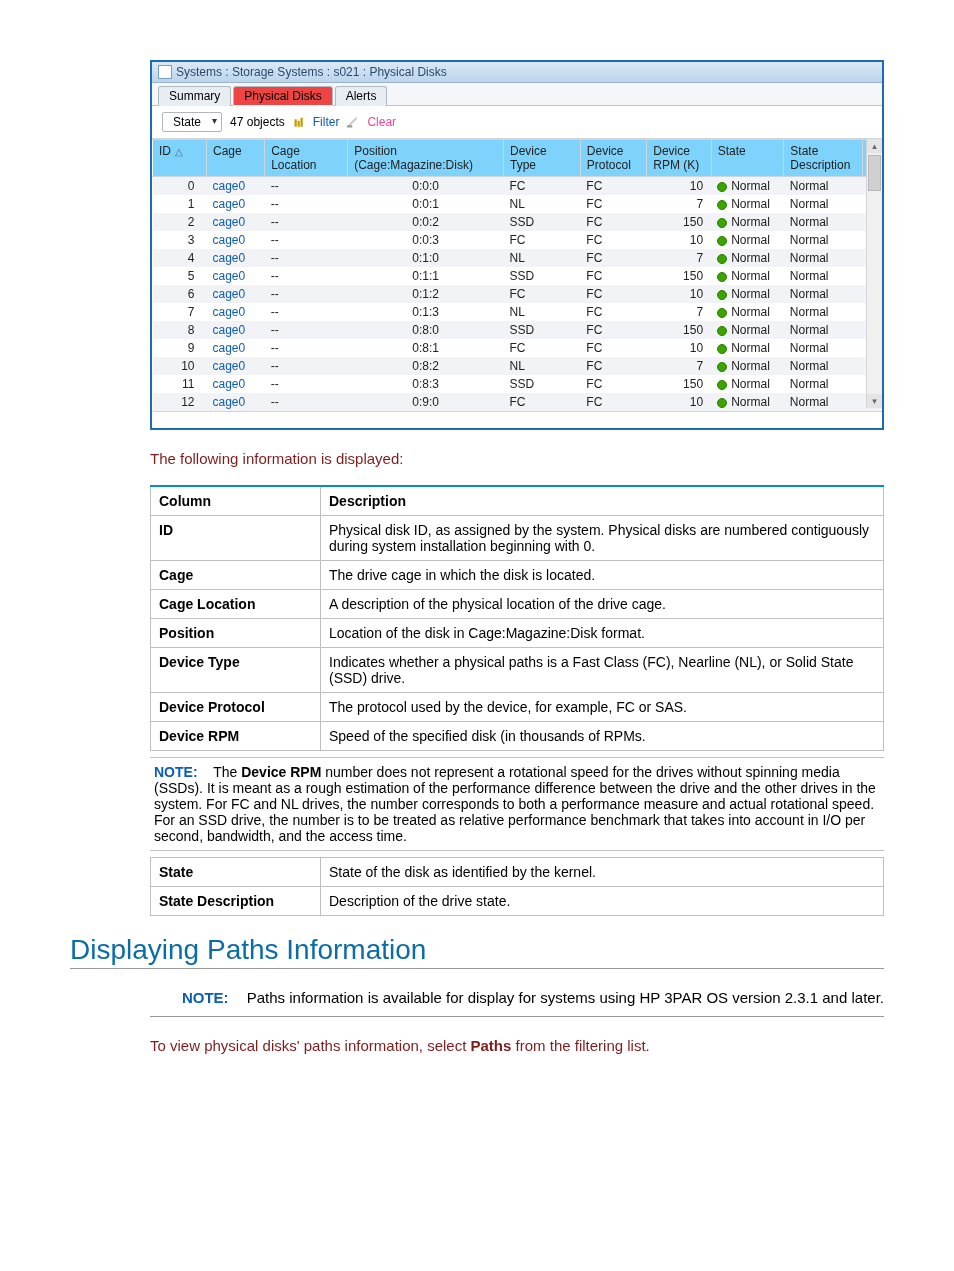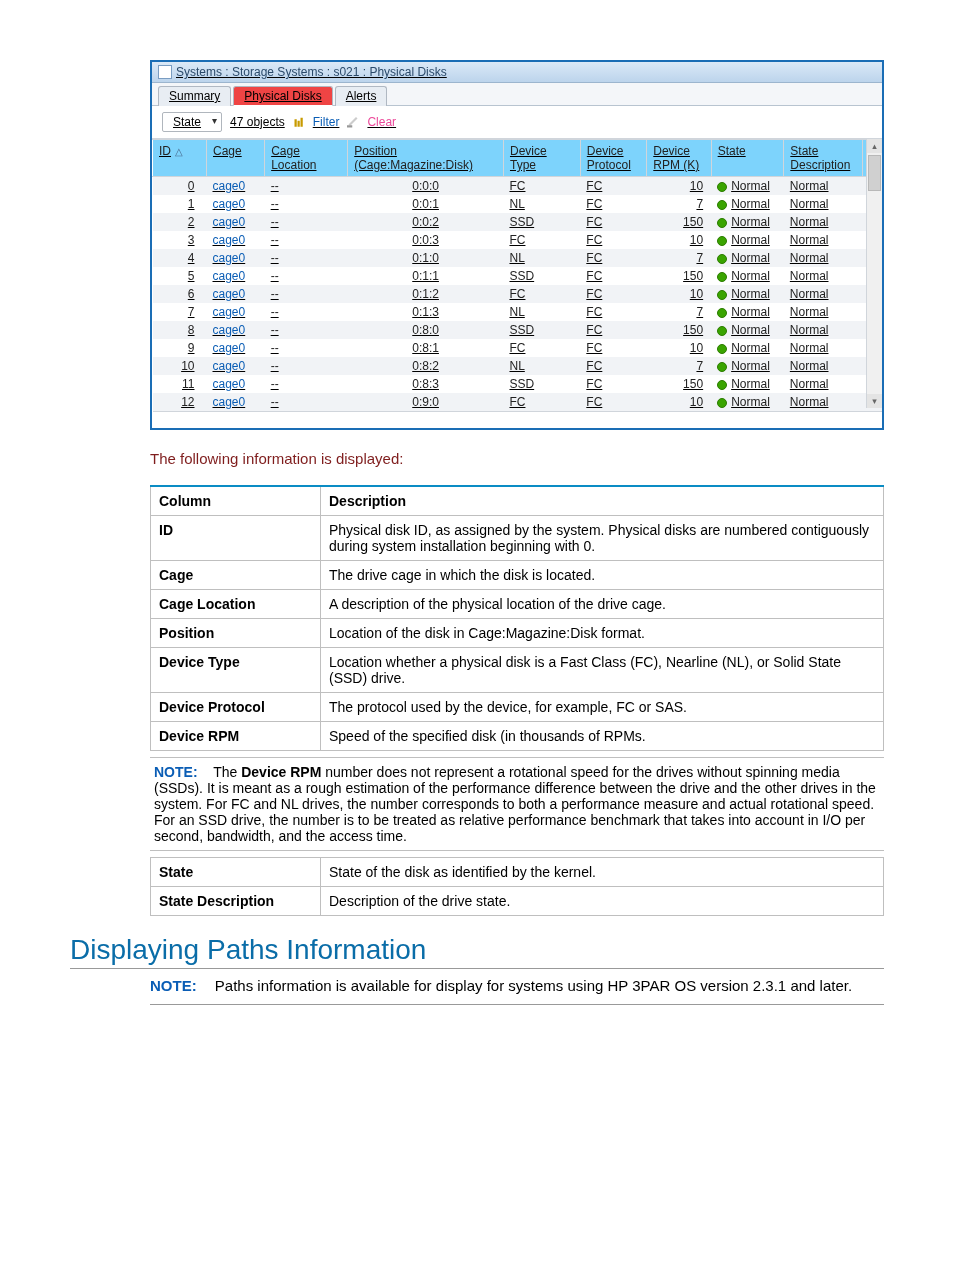--- a/index.html
+++ b/index.html
@@ -17,21 +17,20 @@
   }
   .indent {
     margin-left: 80px;
   }
 
   
   .app-window {
     border: 2px solid #1a6db5;
     background: #fff;
     margin-bottom: 20px;
-    text-decoration: underline;
   }
   .title-bar {
     background: linear-gradient(#dbe9f7, #bcd4ec);
     border-bottom: 1px solid #9cb5ce;
     padding: 3px 6px;
     display: flex;
     align-items: center;
     font-size: 12px;
     color: #2b4a6a;
   }
@@ -225,23 +224,24 @@
     font-family: "Segoe UI Light", "Segoe UI", Arial, sans-serif;
     font-weight: 300;
     font-size: 28px;
     color: #0a6da8;
     margin: 18px 0 4px 0;
     border-bottom: 1px solid #999;
     padding-bottom: 2px;
   }
   .note-para {
     font-size: 15px;
-    margin: 8px 0;
+    margin: 20px 0;
     border-bottom: 1px solid #999;
     padding-bottom: 10px;
+    text-align: right;
   }
   .note-para .note-label {
     color: #0a5db5;
     font-weight: bold;
     margin-right: 14px;
   }
   .footer {
     text-align: right;
     font-size: 13px;
     margin-top: 90px;
@@ -511,21 +511,21 @@
           <tr>
             <td class="label">Cage Location</td>
             <td>A description of the physical location of the drive cage.</td>
           </tr>
           <tr>
             <td class="label">Position</td>
             <td>Location of the disk in Cage:Magazine:Disk format.</td>
           </tr>
           <tr>
             <td class="label">Device Type</td>
-            <td>Location whether a physical disk is a Fast Class (FC), Nearline (NL), or Solid State (SSD) drive.</td>
+            <td>Indicates whether a physical paths is a Fast Class (FC), Nearline (NL), or Solid State (SSD) drive.</td>
           </tr>
           <tr>
             <td class="label">Device Protocol</td>
             <td>The protocol used by the device, for example, FC or SAS.</td>
           </tr>
           <tr>
             <td class="label">Device RPM</td>
             <td>Speed of the specified disk (in thousands of RPMs.</td>
           </tr>
         </tbody>
@@ -551,16 +551,19 @@
 
   </div>
 
   <h2 class="sec-heading">Displaying Paths Information</h2>
 
   <div class="indent">
     <p class="note-para">
       <span class="note-label">NOTE:</span>
       <span>Paths information is available for display for systems using HP 3PAR OS version 2.3.1 and later.</span>
     </p>
+    <p class="body-text">
+      <span>To view physical disks' paths information, select </span><b>Paths</b><span> from the filtering list.</span>
+    </p>
   </div>
 
 
 </div>
 
 </body></html>

